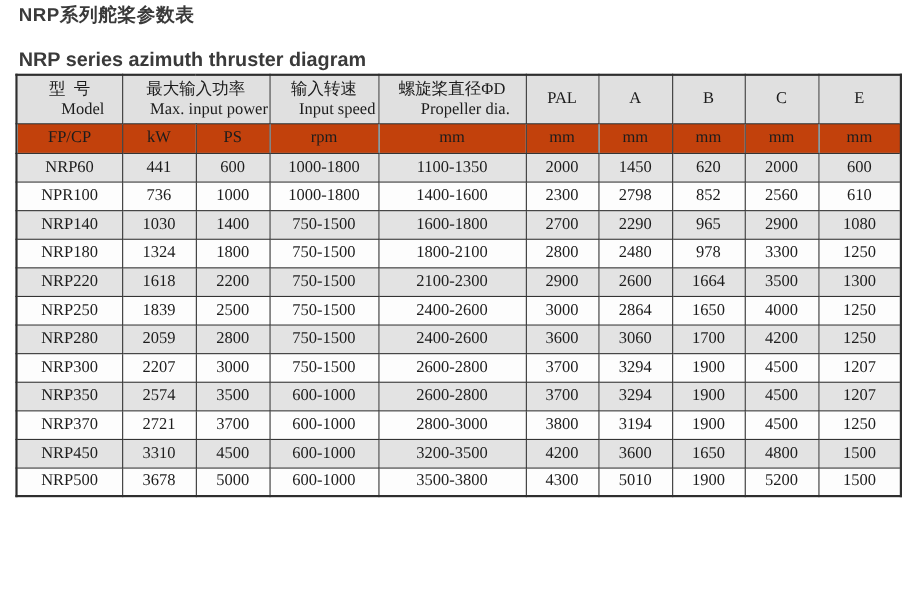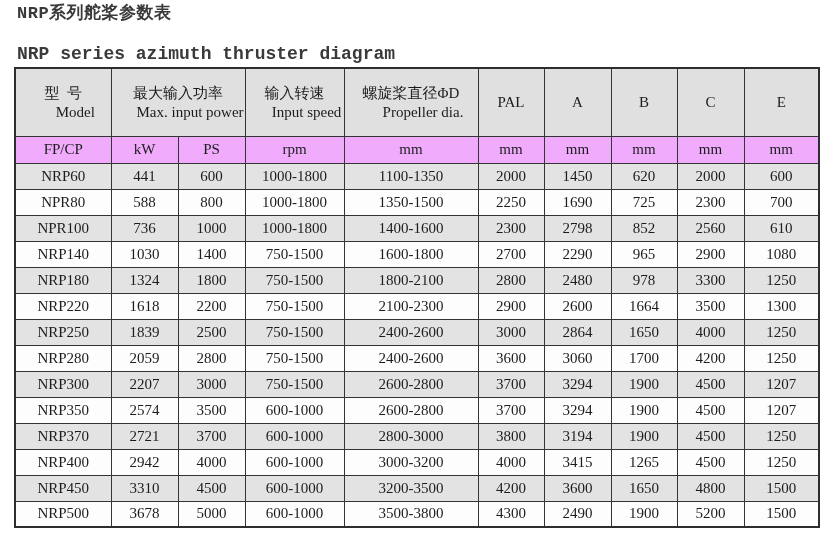--- a/index.html
+++ b/index.html
@@ -7,21 +7,21 @@
     padding: 0;
     background: #ffffff;
     width: 830px;
     height: 555px;
     font-family: "Liberation Serif", "DejaVu Serif", serif;
     position: relative;
     overflow: hidden;
   }
   .title-block {
     padding: 3px 0 0 17px;
-    font-family: Liberation Mono, monospace;
+    font-family: Liberation Sans, sans-serif;
     color: #3a3a3a;
   }
   .title-zh {
     font-size: 17px;
     font-weight: 700;
     letter-spacing: 0.5px;
     line-height: 22px;
   }
   .title-en {
     font-size: 18px;
@@ -46,35 +46,35 @@
     padding: 0;
     font-weight: normal;
     font-size: 15px;
     overflow: hidden;
     white-space: nowrap;
   }
   .param-table {
     border: 2px solid #2e2e2e;
   }
   tr.head-row {
-    height: 68px;
+    height: 44px;
     background: #e0e0e0;
   }
   tr.head-row .hdr-zh {
     font-size: 15px;
     line-height: 20px;
   }
   tr.head-row .hdr-en {
     font-size: 15px;
     line-height: 18px;
     padding-left: 24px;
   }
   tr.units-row {
     height: 27px;
-    background: #f0abfc;
+    background: #c2410c;
   }
   tbody tr {
     height: 26px;
   }
   tbody tr:nth-child(odd) {
     background: #e3e3e3;
   }
   tbody tr:nth-child(even) {
     background: #fdfdfd;
   }
@@ -144,32 +144,20 @@
         <td>600</td>
         <td>1000-1800</td>
         <td>1100-1350</td>
         <td>2000</td>
         <td>1450</td>
         <td>620</td>
         <td>2000</td>
         <td>600</td>
       </tr>
       <tr>
-        <td>NPR80</td>
-        <td>588</td>
-        <td>800</td>
-        <td>1000-1800</td>
-        <td>1350-1500</td>
-        <td>2250</td>
-        <td>1690</td>
-        <td>725</td>
-        <td>2300</td>
-        <td>700</td>
-      </tr>
-      <tr>
         <td>NPR100</td>
         <td>736</td>
         <td>1000</td>
         <td>1000-1800</td>
         <td>1400-1600</td>
         <td>2300</td>
         <td>2798</td>
         <td>852</td>
         <td>2560</td>
         <td>610</td>
@@ -264,49 +252,37 @@
         <td>3700</td>
         <td>600-1000</td>
         <td>2800-3000</td>
         <td>3800</td>
         <td>3194</td>
         <td>1900</td>
         <td>4500</td>
         <td>1250</td>
       </tr>
       <tr>
-        <td>NRP400</td>
-        <td>2942</td>
-        <td>4000</td>
-        <td>600-1000</td>
-        <td>3000-3200</td>
-        <td>4000</td>
-        <td>3415</td>
-        <td>1265</td>
-        <td>4500</td>
-        <td>1250</td>
-      </tr>
-      <tr>
         <td>NRP450</td>
         <td>3310</td>
         <td>4500</td>
         <td>600-1000</td>
         <td>3200-3500</td>
         <td>4200</td>
         <td>3600</td>
         <td>1650</td>
         <td>4800</td>
         <td>1500</td>
       </tr>
       <tr>
         <td>NRP500</td>
         <td>3678</td>
         <td>5000</td>
         <td>600-1000</td>
         <td>3500-3800</td>
         <td>4300</td>
-        <td>2490</td>
+        <td>5010</td>
         <td>1900</td>
         <td>5200</td>
         <td>1500</td>
       </tr>
     </tbody>
 </table>
 
 </body></html>

